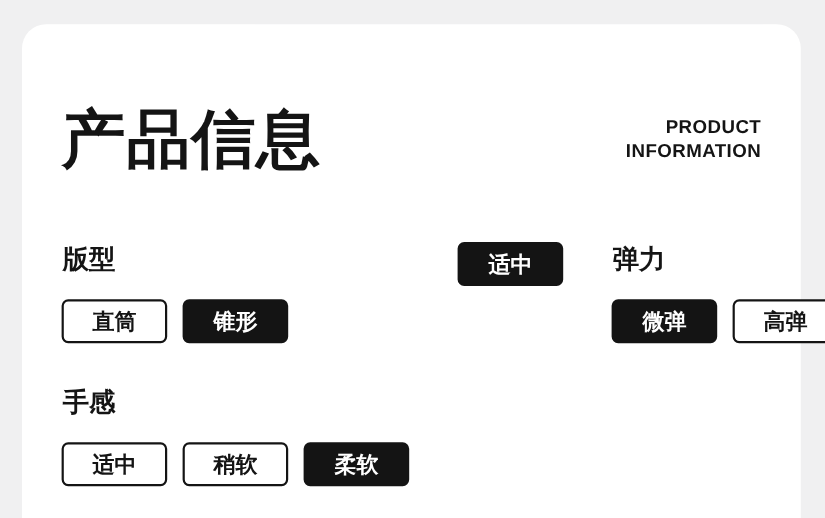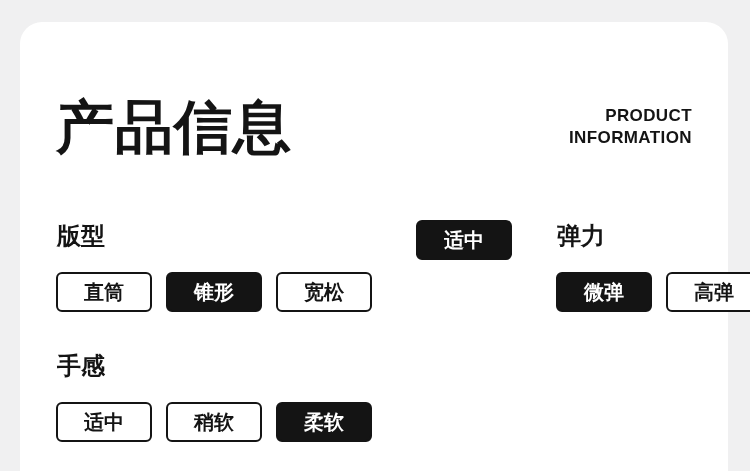--- a/index.html
+++ b/index.html
@@ -95,21 +95,20 @@
         <div>INFORMATION</div>
       </div>
     </div>
 
     <div class="sections" id="sections">
   <section class="section">
     <h3 class="section-label">版型</h3>
     <div class="options">
             <button class="option">直筒</button>
             <button class="option selected">锥形</button>
-            <button class="option">宽松</button>
           </div>
   </section>
 
   <section class="section">
     <div class="options">
             <button class="option selected">适中</button>
           </div>
   </section>
 
   <section class="section">

